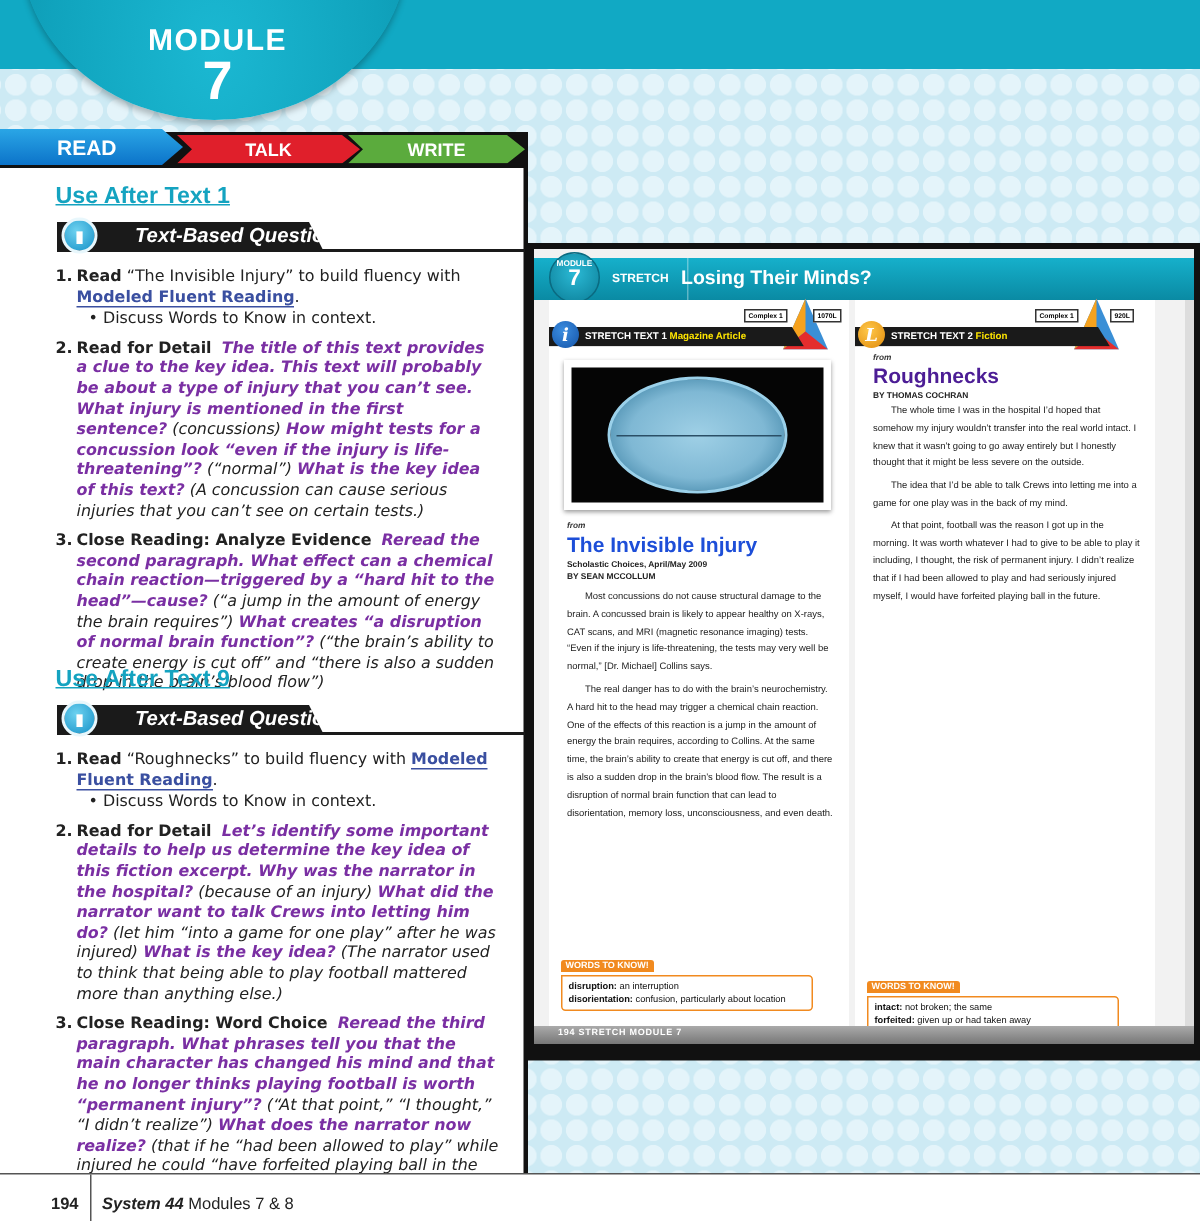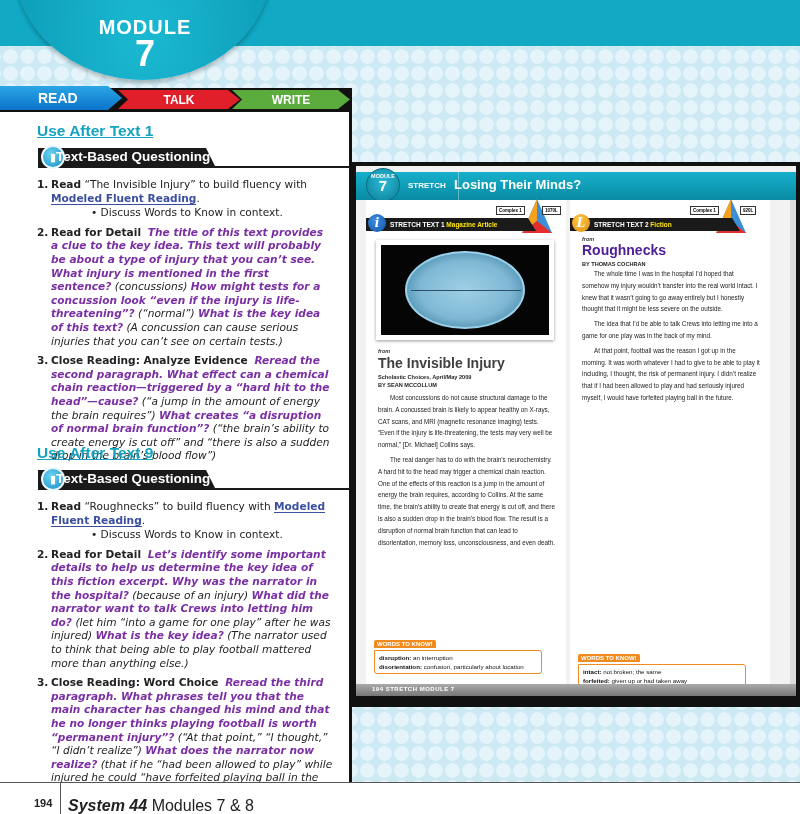--- a/index.html
+++ b/index.html
@@ -35,36 +35,36 @@
   .left-col { position: absolute; left: 0; top: 112px; width: 352px; height: 670px; background: #fff;
     border-right: 3px solid #111; }
   .section-title { position: absolute; left: 37px; font-size: 15.5px; font-weight: bold; color: #14a3c0; text-decoration: underline; }
   .tbq-bar { position: absolute; left: 38px; width: 312px; height: 20px; }
   .tbq-bar .black { position: absolute; left: 0; top: 0; width: 178px; height: 20px; background: #1a1a1a;
     clip-path: polygon(0 0, 168px 0, 178px 100%, 0 100%); }
   .tbq-bar .rule { position: absolute; left: 170px; bottom: 0; width: 142px; height: 2px; background: #1a1a1a; }
   .tbq-bar .book { position: absolute; left: 3px; top: -3px; width: 24px; height: 24px; border-radius: 50%;
     background: radial-gradient(circle at 40% 35%, #6ed2f0, #1590c7); border: 2px solid #e8f7fc;
     display:flex; align-items:center; justify-content:center; color:#fff; font-size: 11px; }
-  .tbq-bar .label { position: absolute; left: 18px; top: 1px; color: #fff; font-weight: bold; font-size: 13.5px; }
+  .tbq-bar .label { position: absolute; left: 52px; top: 1px; color: #fff; font-weight: bold; font-size: 13.5px; font-style: italic; }
 
   .qlist { position: absolute; left: 37px; width: 296px; font-family: "DejaVu Sans", sans-serif; font-size: 10.6px; line-height: 13.6px; color: #222; }
   .q { position: relative; padding-left: 14px; margin-bottom: 6px; }
   .q .num { position: absolute; left: 0; top: 0; font-weight: bold; }
   .q b { font-weight: bold; }
   .link { color: #3a4fa0; font-weight: bold; border-bottom: 1px solid #3a4fa0; }
   .purple { color: #7a2fa3; font-style: italic; font-weight: bold; }
   .ans { font-style: italic; }
-  .bullet { padding-left: 8px; margin-top: 1px; margin-left: 32px; }
+  .bullet { padding-left: 8px; margin-top: 1px; }
 
   
   .footer { position: absolute; left: 0; top: 782px; width: 800px; height: 32px; background: #fff; border-top: 1px solid #555; padding-left: 32px; }
   .footer .pg { position: absolute; left: 34px; top: 14px; font-weight: bold; font-size: 11px; color: #222; }
   .footer .sep { position: absolute; left: 60px; top: 0; width: 1px; height: 32px; background: #555; }
-  .footer .title { position: absolute; left: 68px; top: 14px; font-size: 16px; color: #222; }
+  .footer .title { position: absolute; left: 68px; top: 14px; font-size: 11px; color: #222; }
   .footer .title i { font-weight: bold; }
 
   
   .sb-frame { position: absolute; left: 352px; top: 162px; width: 448px; height: 545px; background: #111; }
   .sb-page { position: absolute; left: 4px; top: 4px; width: 440px; height: 530px; background: #f2f2f2; }
   .sb-header { position: absolute; left: 0; top: 6px; width: 440px; height: 28px;
     background: linear-gradient(#16b0cb, #0a8aa3); padding-left: 31px; }
   .sb-mod-badge { position: absolute; left: 10px; top: 2px; width: 34px; height: 34px; border-radius: 50%;
     background: radial-gradient(circle at 50% 40%, #2bbad6, #0b7d96); border: 1px solid #0a6a80;
     color:#fff; text-align:center; font-weight:bold; }
@@ -198,21 +198,21 @@
       <div class="sb-icon info">i</div>
 
       <div class="mri">
         <div class="inner">
           <div class="brain"></div>
           <div class="fissure"></div>
         </div>
       </div>
 
       <div class="sb-from" style="top:148px">from</div>
-      <div class="sb-head" style="top:155px; color:#404040">The Invisible Injury</div>
+      <div class="sb-head" style="top:155px; color:#1d4ed8">The Invisible Injury</div>
       <div class="sb-meta" style="top:173px">Scholastic Choices, April/May 2009</div>
       <div class="sb-meta" style="top:181px">BY SEAN MCCOLLUM</div>
       <div class="sb-body" style="top:192px">
         <p>Most concussions do not cause structural damage to the brain. A concussed brain is likely to appear healthy on X-rays, CAT scans, and MRI (magnetic resonance imaging) tests. “Even if the injury is life-threatening, the tests may very well be normal,” [Dr. Michael] Collins says.</p>
         <p>The real danger has to do with the brain’s neurochemistry. A hard hit to the head may trigger a chemical chain reaction. One of the effects of this reaction is a jump in the amount of energy the brain requires, according to Collins. At the same time, the brain’s ability to create that energy is cut off, and there is also a sudden drop in the brain’s blood flow. The result is a disruption of normal brain function that can lead to disorientation, memory loss, unconsciousness, and even death.</p>
       </div>
 
       <div class="wtk" style="top:432px">
         <span class="tag">WORDS TO KNOW!</span>
         <div class="box">

